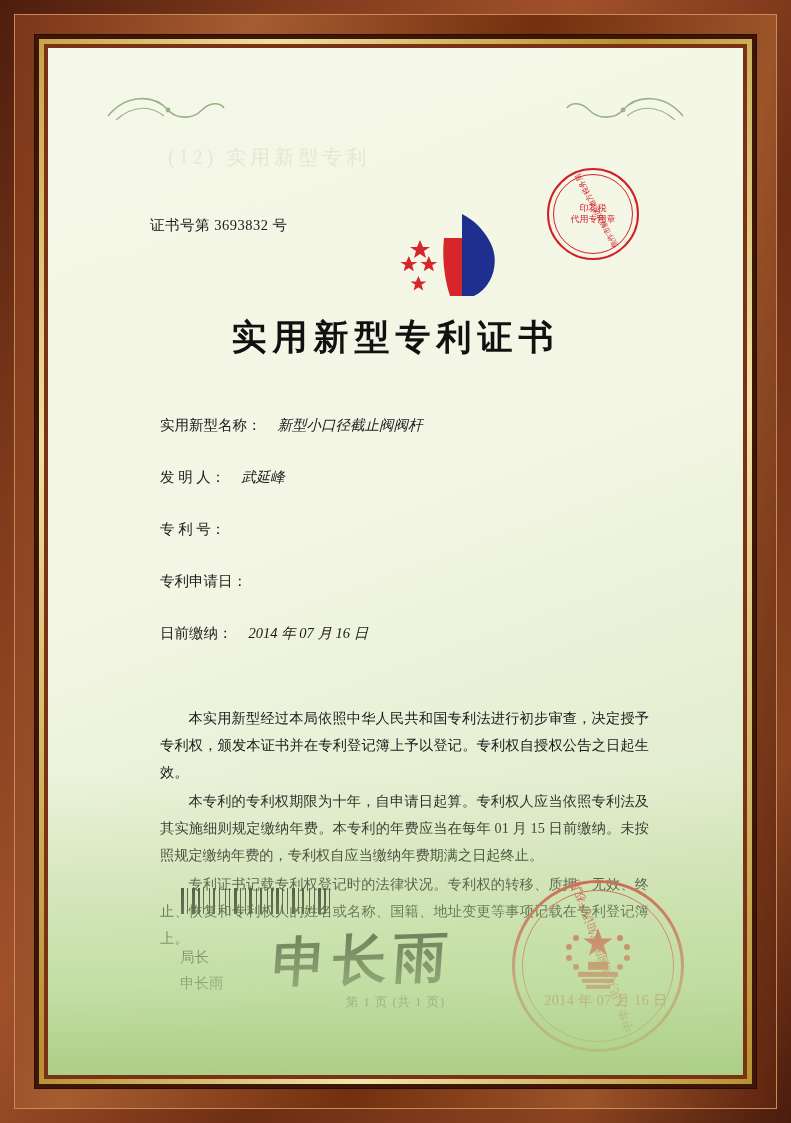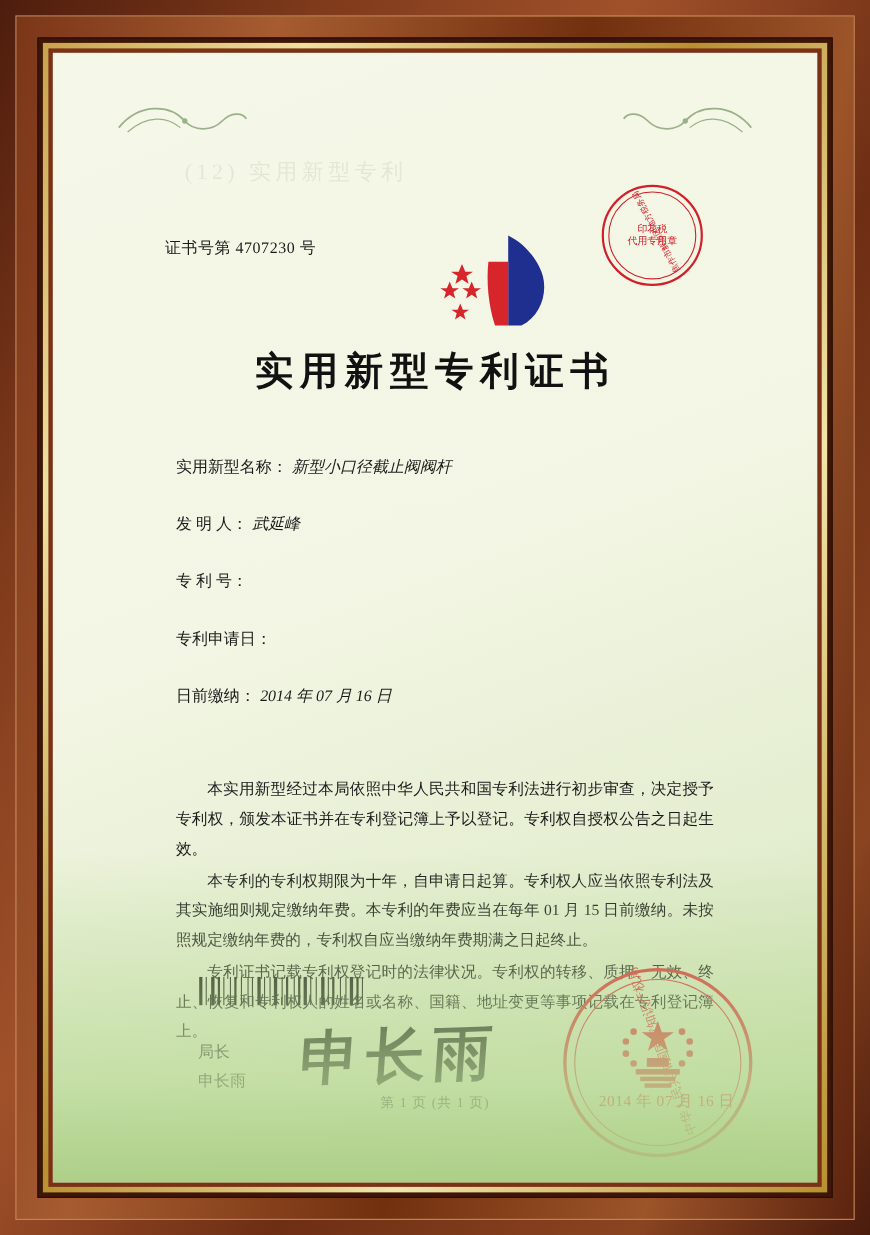--- a/index.html
+++ b/index.html
@@ -104,21 +104,21 @@
   .title{
     position:absolute;left:0;right:0;top:266px;text-align:center;
     font-size:35px;font-weight:bold;letter-spacing:6px;color:#111;
     font-family:"Liberation Serif",serif;
   }
   
   .fields{
     position:absolute;left:112px;top:362px;right:90px;
     font-size:14.5px;color:#1a1a1a;line-height:30px;
   }
-  .field-row{margin-bottom:22px;display:flex;align-items:baseline;}
+  .field-row{margin-bottom:22px;display:flex;align-items:baseline;gap:12px;}
   .field-label{white-space:nowrap;}
   .field-value{margin-left:4px;font-style:italic;}
   
   .body-text{
     position:absolute;left:112px;right:94px;top:657px;
     font-size:14.2px;line-height:27px;color:#1a1a1a;text-align:justify;
   }
   .body-text p{margin:0 0 2px 0;text-indent:2em;}
   
   .barcode{
@@ -186,21 +186,21 @@
         <path d="M2 30 C20 8, 48 8, 62 24 C70 33, 86 34, 96 24 C104 16, 114 16, 118 22" fill="none" stroke="#4e7a3a" stroke-width="1.6"></path>
         <path d="M10 34 C28 18, 46 20, 58 30" fill="none" stroke="#4e7a3a" stroke-width="1.1"></path>
         <circle cx="62" cy="24" r="2.4" fill="#4e7a3a"></circle>
       </svg>
       <svg class="corner-deco cd-tr" viewBox="0 0 120 40">
         <path d="M2 30 C20 8, 48 8, 62 24 C70 33, 86 34, 96 24 C104 16, 114 16, 118 22" fill="none" stroke="#4e7a3a" stroke-width="1.6"></path>
         <path d="M10 34 C28 18, 46 20, 58 30" fill="none" stroke="#4e7a3a" stroke-width="1.1"></path>
         <circle cx="62" cy="24" r="2.4" fill="#4e7a3a"></circle>
       </svg>
 
-      <div class="serial">证书号第 4707230 号</div>
+      <div class="serial">证书号第 3693832 号</div>
 
       <div class="logo">
         <svg width="110" height="95" viewBox="0 0 110 95">
           <path d="M62 6 L62 88 L74 88 C94 78 100 52 90 34 C84 22 74 12 62 6 Z" fill="#1e2f8f"></path>
           <path d="M44 30 L62 30 L62 88 L50 88 C44 70 42 48 44 30 Z" fill="#d7262b"></path>
           <polygon points="8,40 11,47 18,47 12,51 14,58 8,54 2,58 4,51 -2,47 5,47" fill="#d7262b" transform="translate(12,-8)"></polygon>
           <polygon points="8,40 11,47 18,47 12,51 14,58 8,54 2,58 4,51 -2,47 5,47" fill="#d7262b" transform="translate(2,14) scale(.85)"></polygon>
           <polygon points="8,40 11,47 18,47 12,51 14,58 8,54 2,58 4,51 -2,47 5,47" fill="#d7262b" transform="translate(22,14) scale(.85)"></polygon>
           <polygon points="8,40 11,47 18,47 12,51 14,58 8,54 2,58 4,51 -2,47 5,47" fill="#d7262b" transform="translate(12,36) scale(.8)"></polygon>
         </svg>

